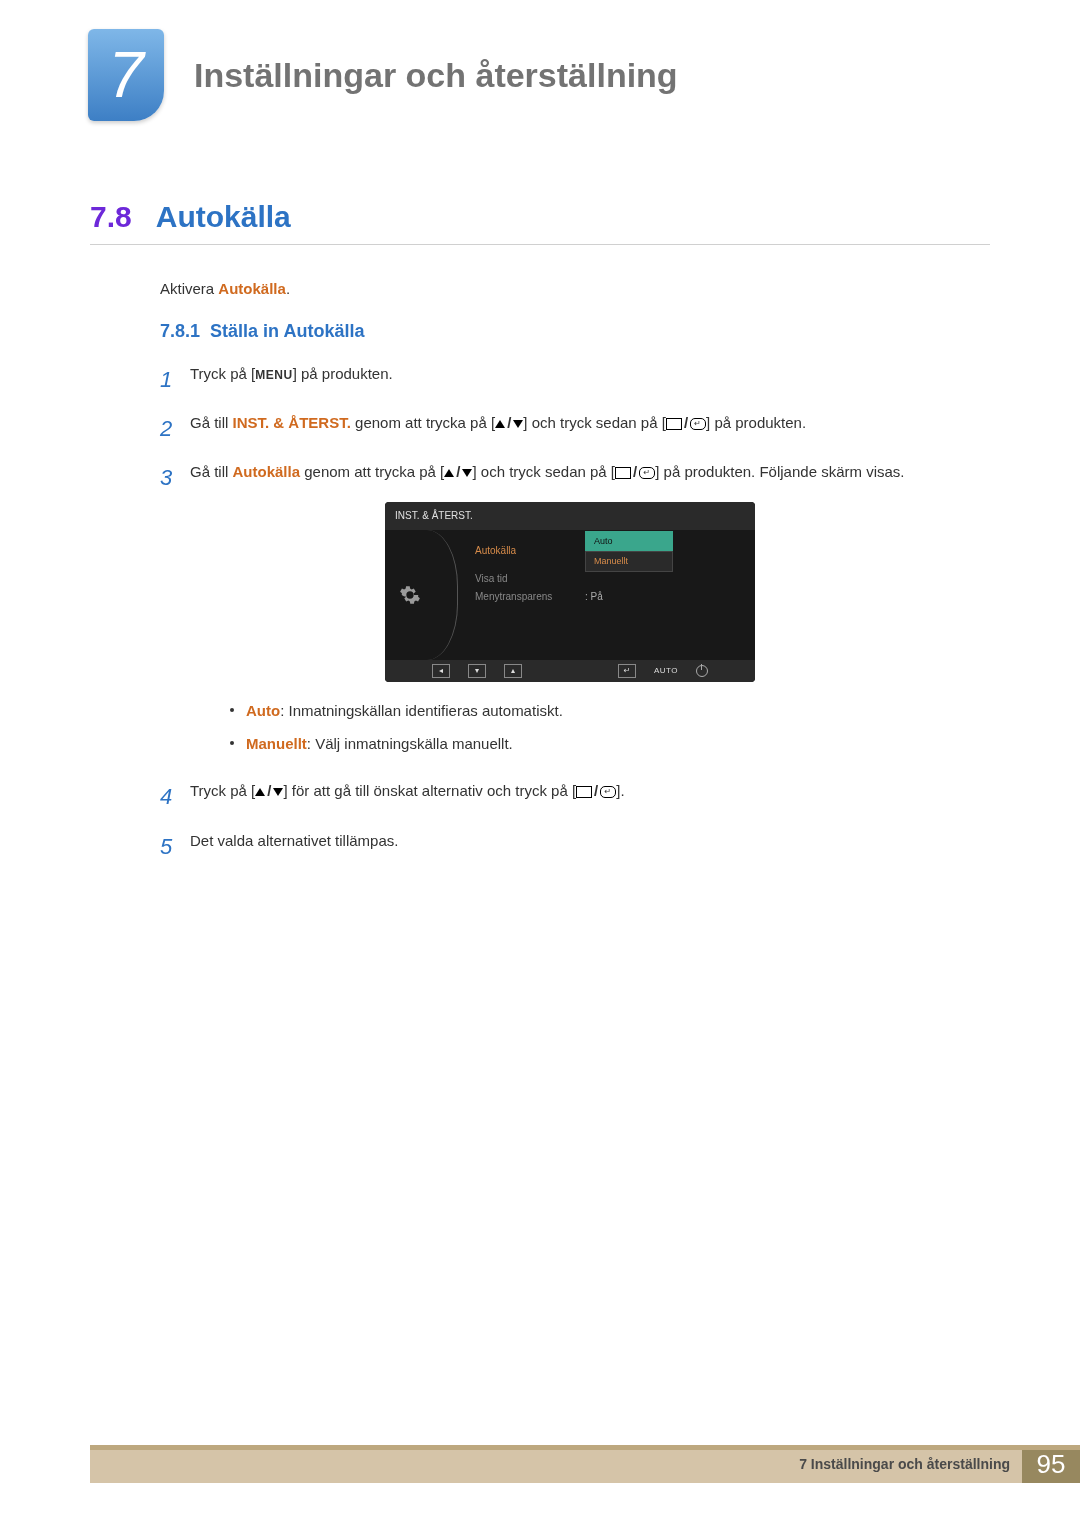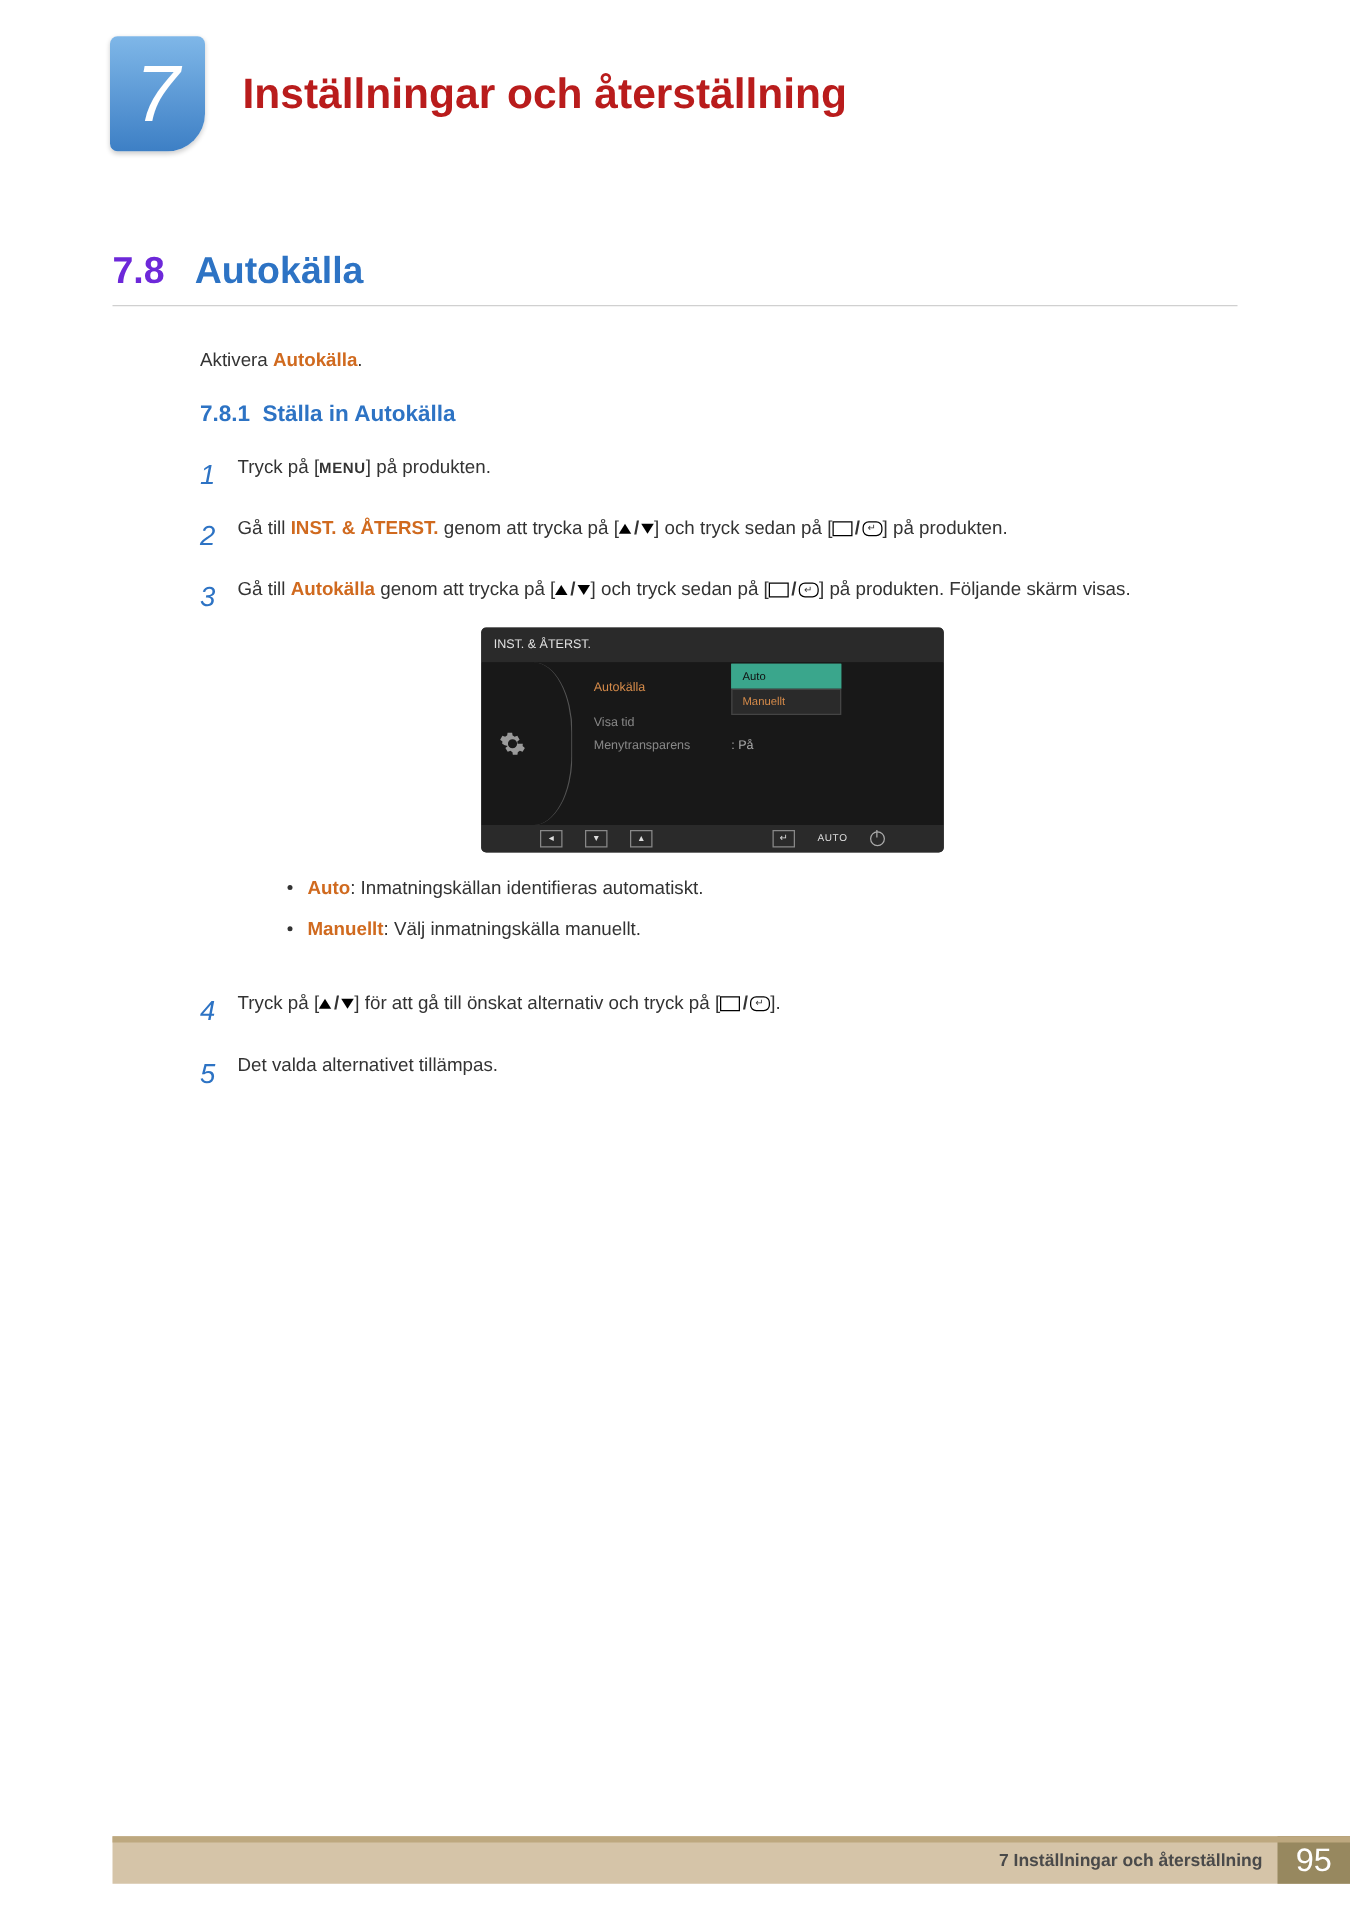--- a/index.html
+++ b/index.html
@@ -31,21 +31,21 @@
     align-items: center;
     justify-content: center;
     color: #fff;
     font-size: 64px;
     font-weight: 300;
     font-style: italic;
     box-shadow: 0 2px 4px rgba(0,0,0,0.2);
   }
   .chapter-title {
     margin-left: 30px;
-    color: #b91c1c;
+    color: #737373;
     font-size: 34px;
     font-weight: bold;
   }
   .section-heading {
     display: flex;
     align-items: baseline;
     margin: 70px 0 0 90px;
   }
   .section-num {
     color: #6d28d9;
@@ -236,41 +236,41 @@
   }
   .osd-power::after {
     content: "";
     position: absolute;
     left: 4px; top: -2px;
     width: 1px; height: 6px;
     background: #aaa;
   }
 
   .sub-bullets {
-    margin: 10px 0 22px 40px;
+    margin: 10px 0 10px 40px;
     font-size: 15px;
   }
   .sub-bullet {
     display: flex;
     margin: 10px 0;
     line-height: 1.5;
   }
   .sub-bullet .dot {
     width: 4px; height: 4px; background: #333; border-radius: 50%;
     margin: 8px 12px 0 0;
     flex-shrink: 0;
   }
   .sub-bullet .highlight { color: #d06a1f; font-weight: bold; }
 
   
   .footer-band {
     position: absolute;
     left: 90px;
     right: 0;
-    bottom: 20px;
+    bottom: 44px;
     height: 38px;
     background: #d5c4a8;
     display: flex;
     align-items: center;
     justify-content: flex-end;
   }
   .footer-band::before {
     content: "";
     position: absolute;
     left: 0;

